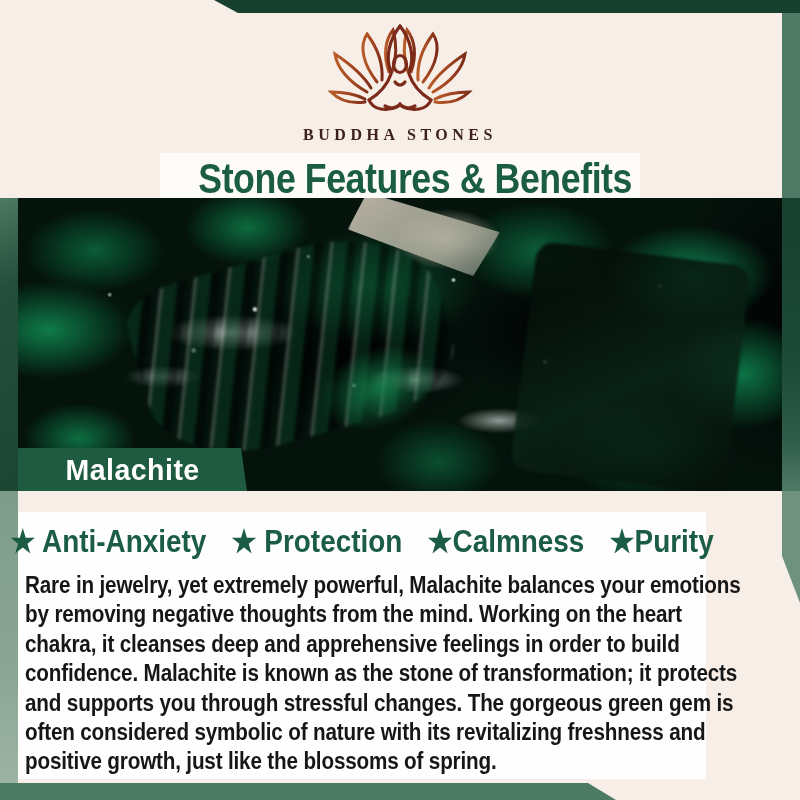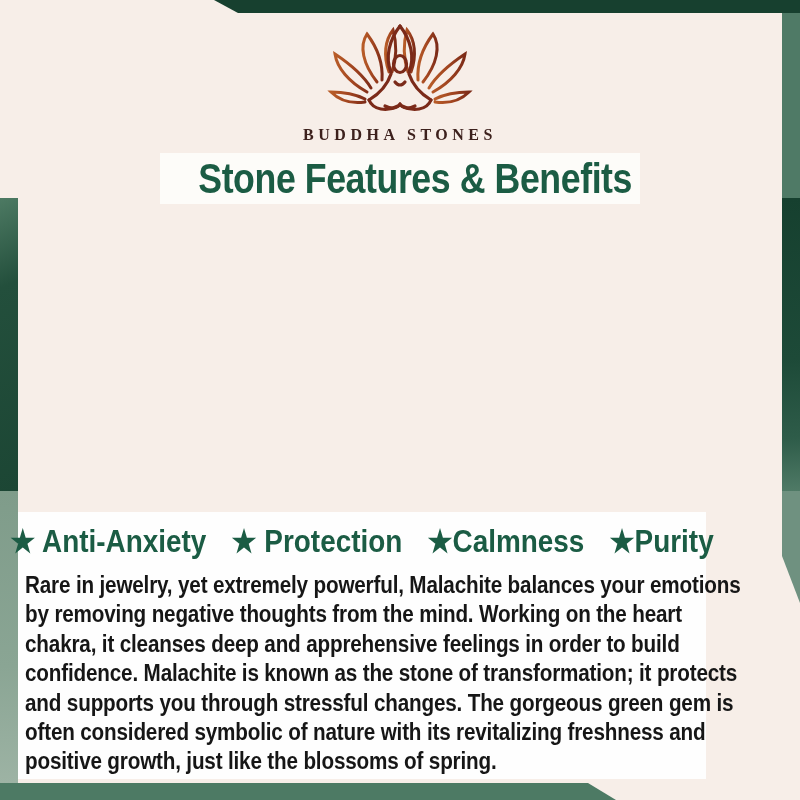--- a/index.html
+++ b/index.html
@@ -140,20 +140,29 @@
         <path d="M70 60 C73 64 77 64 80 60"></path>
       </g>
     </svg>
     <div class="brand-name">BUDDHA STONES</div>
   </div>
 
   <div class="band">
     <div class="title">Stone Features &amp; Benefits</div>
   </div>
 
+  <div class="photo">
+    <div class="facet facet-main"></div>
+    <div class="facet facet-top"></div>
+    <div class="facet facet-dark"></div>
+    <div class="facet facet-glow"></div>
+    <div class="stone-label">
+      <span>Malachite</span>
+    </div>
+  </div>
 
   <div class="card">
     <div class="benefits">
       <span class="benefit">★ Anti-Anxiety</span>
       <span class="benefit">★ Protection</span>
       <span class="benefit">★Calmness</span>
       <span class="benefit">★Purity</span>
     </div>
     <div class="body-text">
       <div>Rare in jewelry, yet extremely powerful, Malachite balances your emotions</div>

